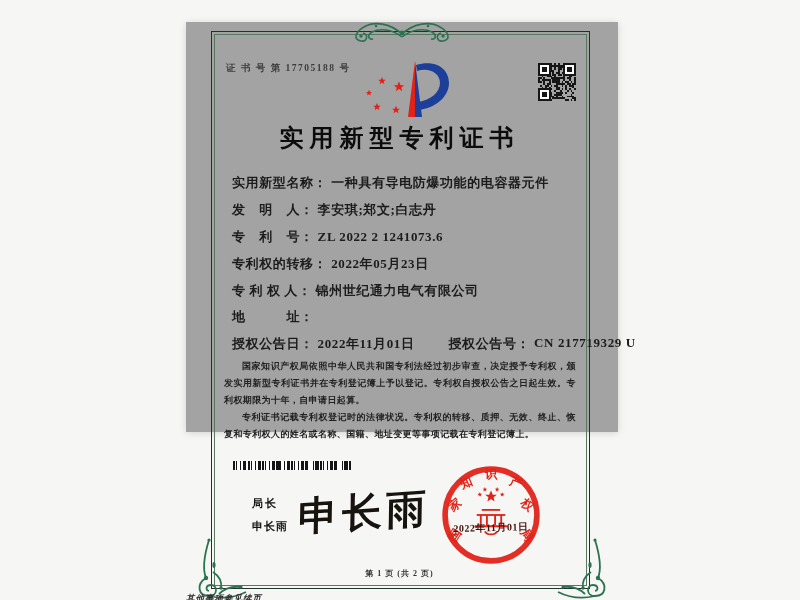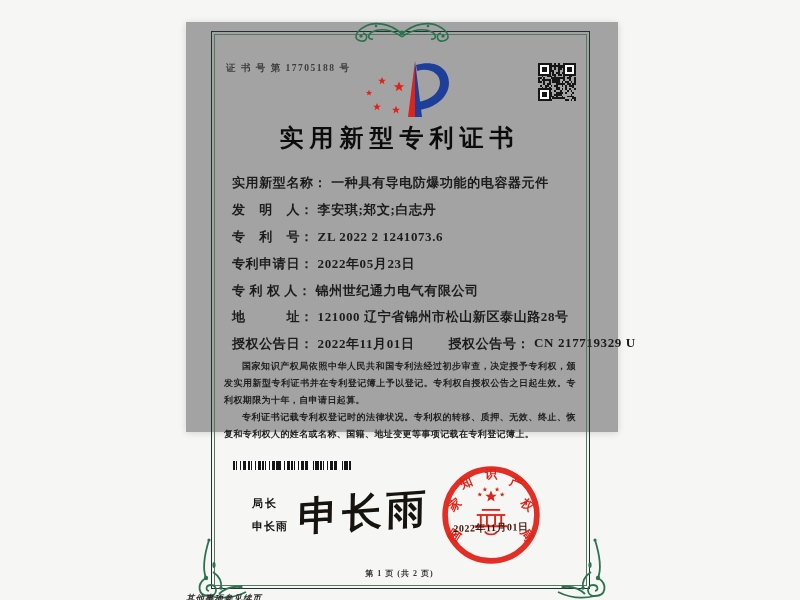--- a/index.html
+++ b/index.html
@@ -296,30 +296,29 @@
       </div>
       <div class="frow">
         <span class="lab">发　明　人：</span>
         <span class="val">李安琪;郑文;白志丹</span>
       </div>
       <div class="frow">
         <span class="lab">专　利　号：</span>
         <span class="val">ZL 2022 2 1241073.6</span>
       </div>
       <div class="frow">
-        <span class="lab">专利申请日：</span>
+        <span class="lab">专利权的转移：</span>
         <span class="val">2022年05月23日</span>
       </div>
       <div class="frow">
         <span class="lab">专 利 权 人：</span>
         <span class="val">锦州世纪通力电气有限公司</span>
       </div>
       <div class="frow">
         <span class="lab">地　　　址：</span>
-        <span class="val">121000 辽宁省锦州市松山新区泰山路28号</span>
       </div>
       <div class="frow grant-row">
         <span class="grant-pair">
           <span class="lab">授权公告日：</span>
           <span class="val">2022年11月01日</span>
         </span>
         <span class="grant-pair">
           <span class="lab">授权公告号：</span>
           <span class="val">CN 217719329 U</span>
         </span>

